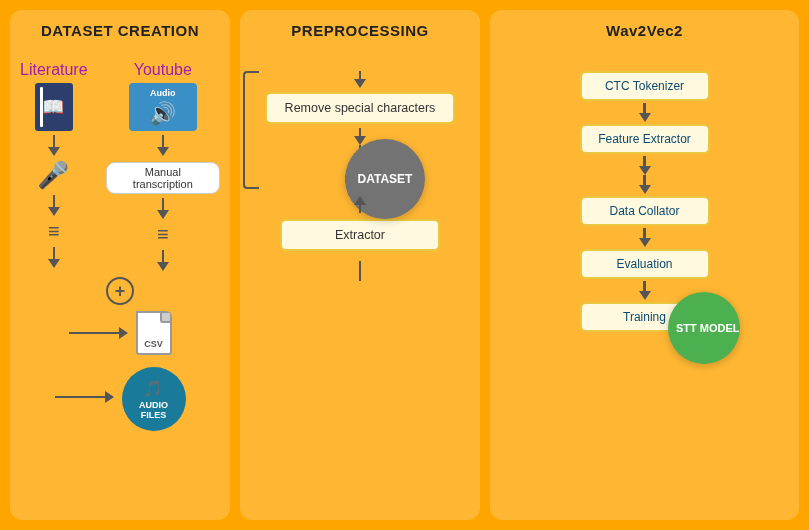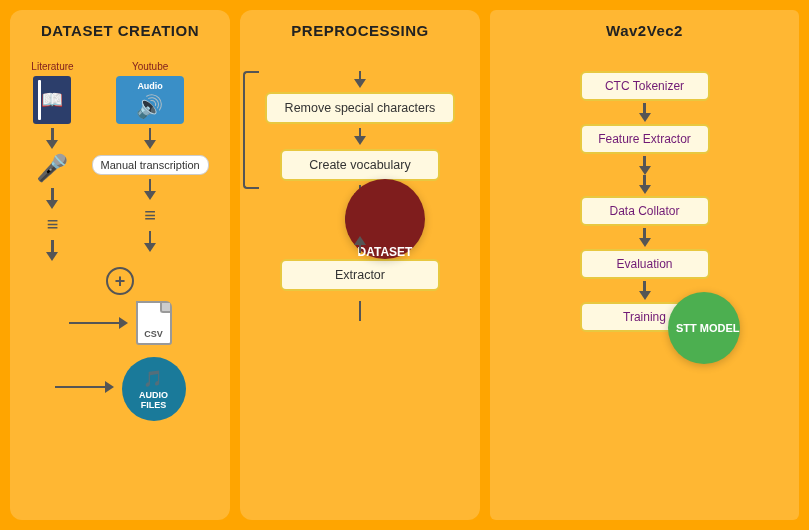--- a/index.html
+++ b/index.html
@@ -29,21 +29,20 @@
       position: relative;
     }
     .panel-left {
       flex: 0 0 220px;
     }
     .panel-middle {
       flex: 0 0 240px;
     }
     .panel-right {
       flex: 1;
-      border-radius: 6px;
     }
     .panel-title {
       font-weight: bold;
       font-size: 15px;
       color: #222;
       margin-bottom: 22px;
       text-align: center;
       letter-spacing: 0.5px;
     }
     
@@ -55,22 +54,22 @@
       width: 100%;
       justify-content: center;
     }
     .source-col {
       display: flex;
       flex-direction: column;
       align-items: center;
       gap: 4px;
     }
     .source-label {
-      font-size: 10px;
-      color: #7f1d1d;
+      font-size: 16px;
+      color: #a21caf;
       font-weight: normal;
     }
     .book-icon {
       width: 38px;
       height: 48px;
       background: #2c3e6b;
       border-radius: 3px;
       display: flex;
       align-items: center;
       justify-content: center;
@@ -220,23 +219,23 @@
       justify-content: center;
       font-size: 18px;
       color: #555;
       font-weight: bold;
       background: #FFB733;
     }
     .dataset-circle {
       width: 80px;
       height: 80px;
       border-radius: 50%;
-      background: #7f1d1d;
-      display: flex;
-      align-items: flex-end;
+      background: #737373;
+      display: flex;
+      align-items: center;
       justify-content: center;
       color: white;
       font-size: 12px;
       font-weight: bold;
       text-align: center;
       position: absolute;
       right: -50px;
       top: 50%;
       transform: translateY(-50%);
       box-shadow: 0 2px 8px rgba(0,0,0,0.2);
@@ -256,21 +255,21 @@
       gap: 0px;
       margin-top: 8px;
       position: relative;
     }
     .right-box {
       background: #fff9e0;
       border: 2px solid #e8c840;
       border-radius: 6px;
       padding: 6px 8px;
       font-size: 12px;
-      color: #701a75;
+      color: #0c4a6e;
       text-align: center;
       min-width: 130px;
       margin: 2px 0;
     }
     .stt-circle {
       width: 72px;
       height: 72px;
       border-radius: 50%;
       background: #4caf50;
       display: flex;
@@ -410,23 +409,20 @@
             <div class="v-line" style="height:8px;"></div>
             <div class="v-arrowhead"></div>
           </div>
           <div class="process-box">
             <span>Remove special characters</span>
           </div>
           <div class="v-arrow">
             <div class="v-line" style="height:8px;"></div>
             <div class="v-arrowhead"></div>
           </div>
-          <div class="process-box">
-            <span>Create vocabulary</span>
-          </div>
 
           <div class="v-arrow">
             <div class="v-line" style="height:8px;"></div>
             <div class="v-arrowhead"></div>
           </div>
         </div>
 
         <div style="position:relative;display:flex;align-items:center;justify-content:center;">
           <div class="mid-plus-circle">+</div>
 

